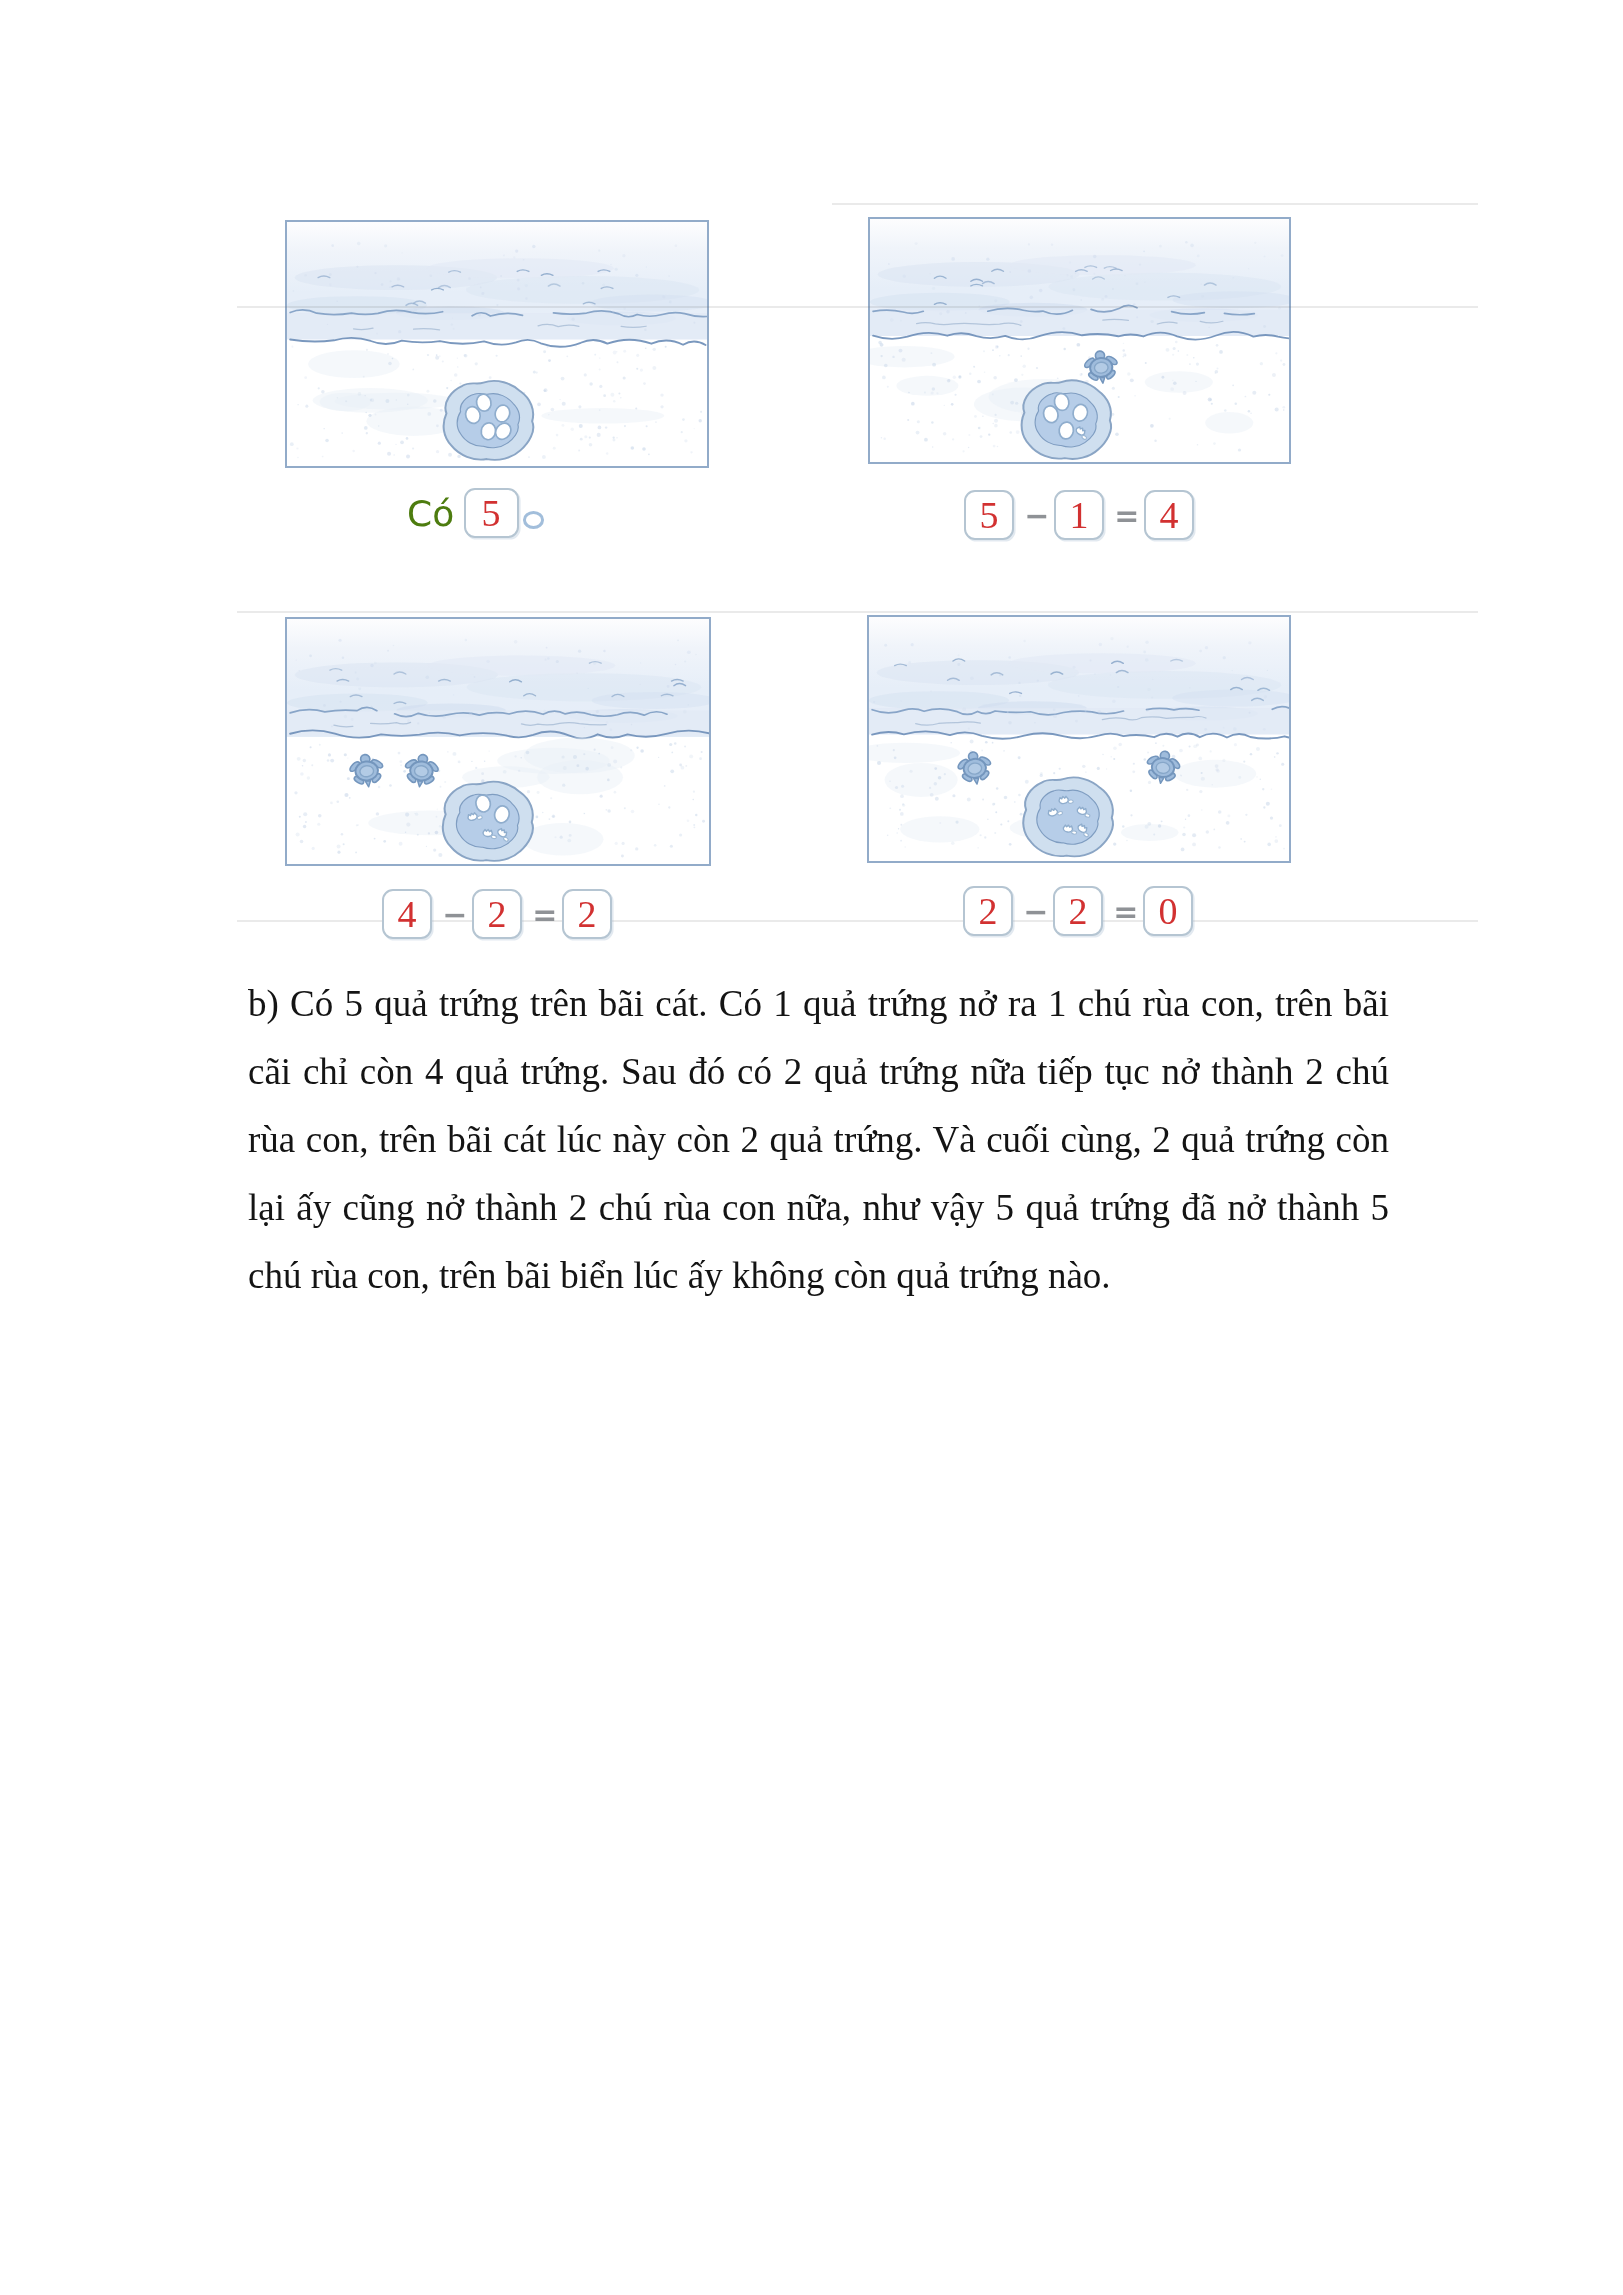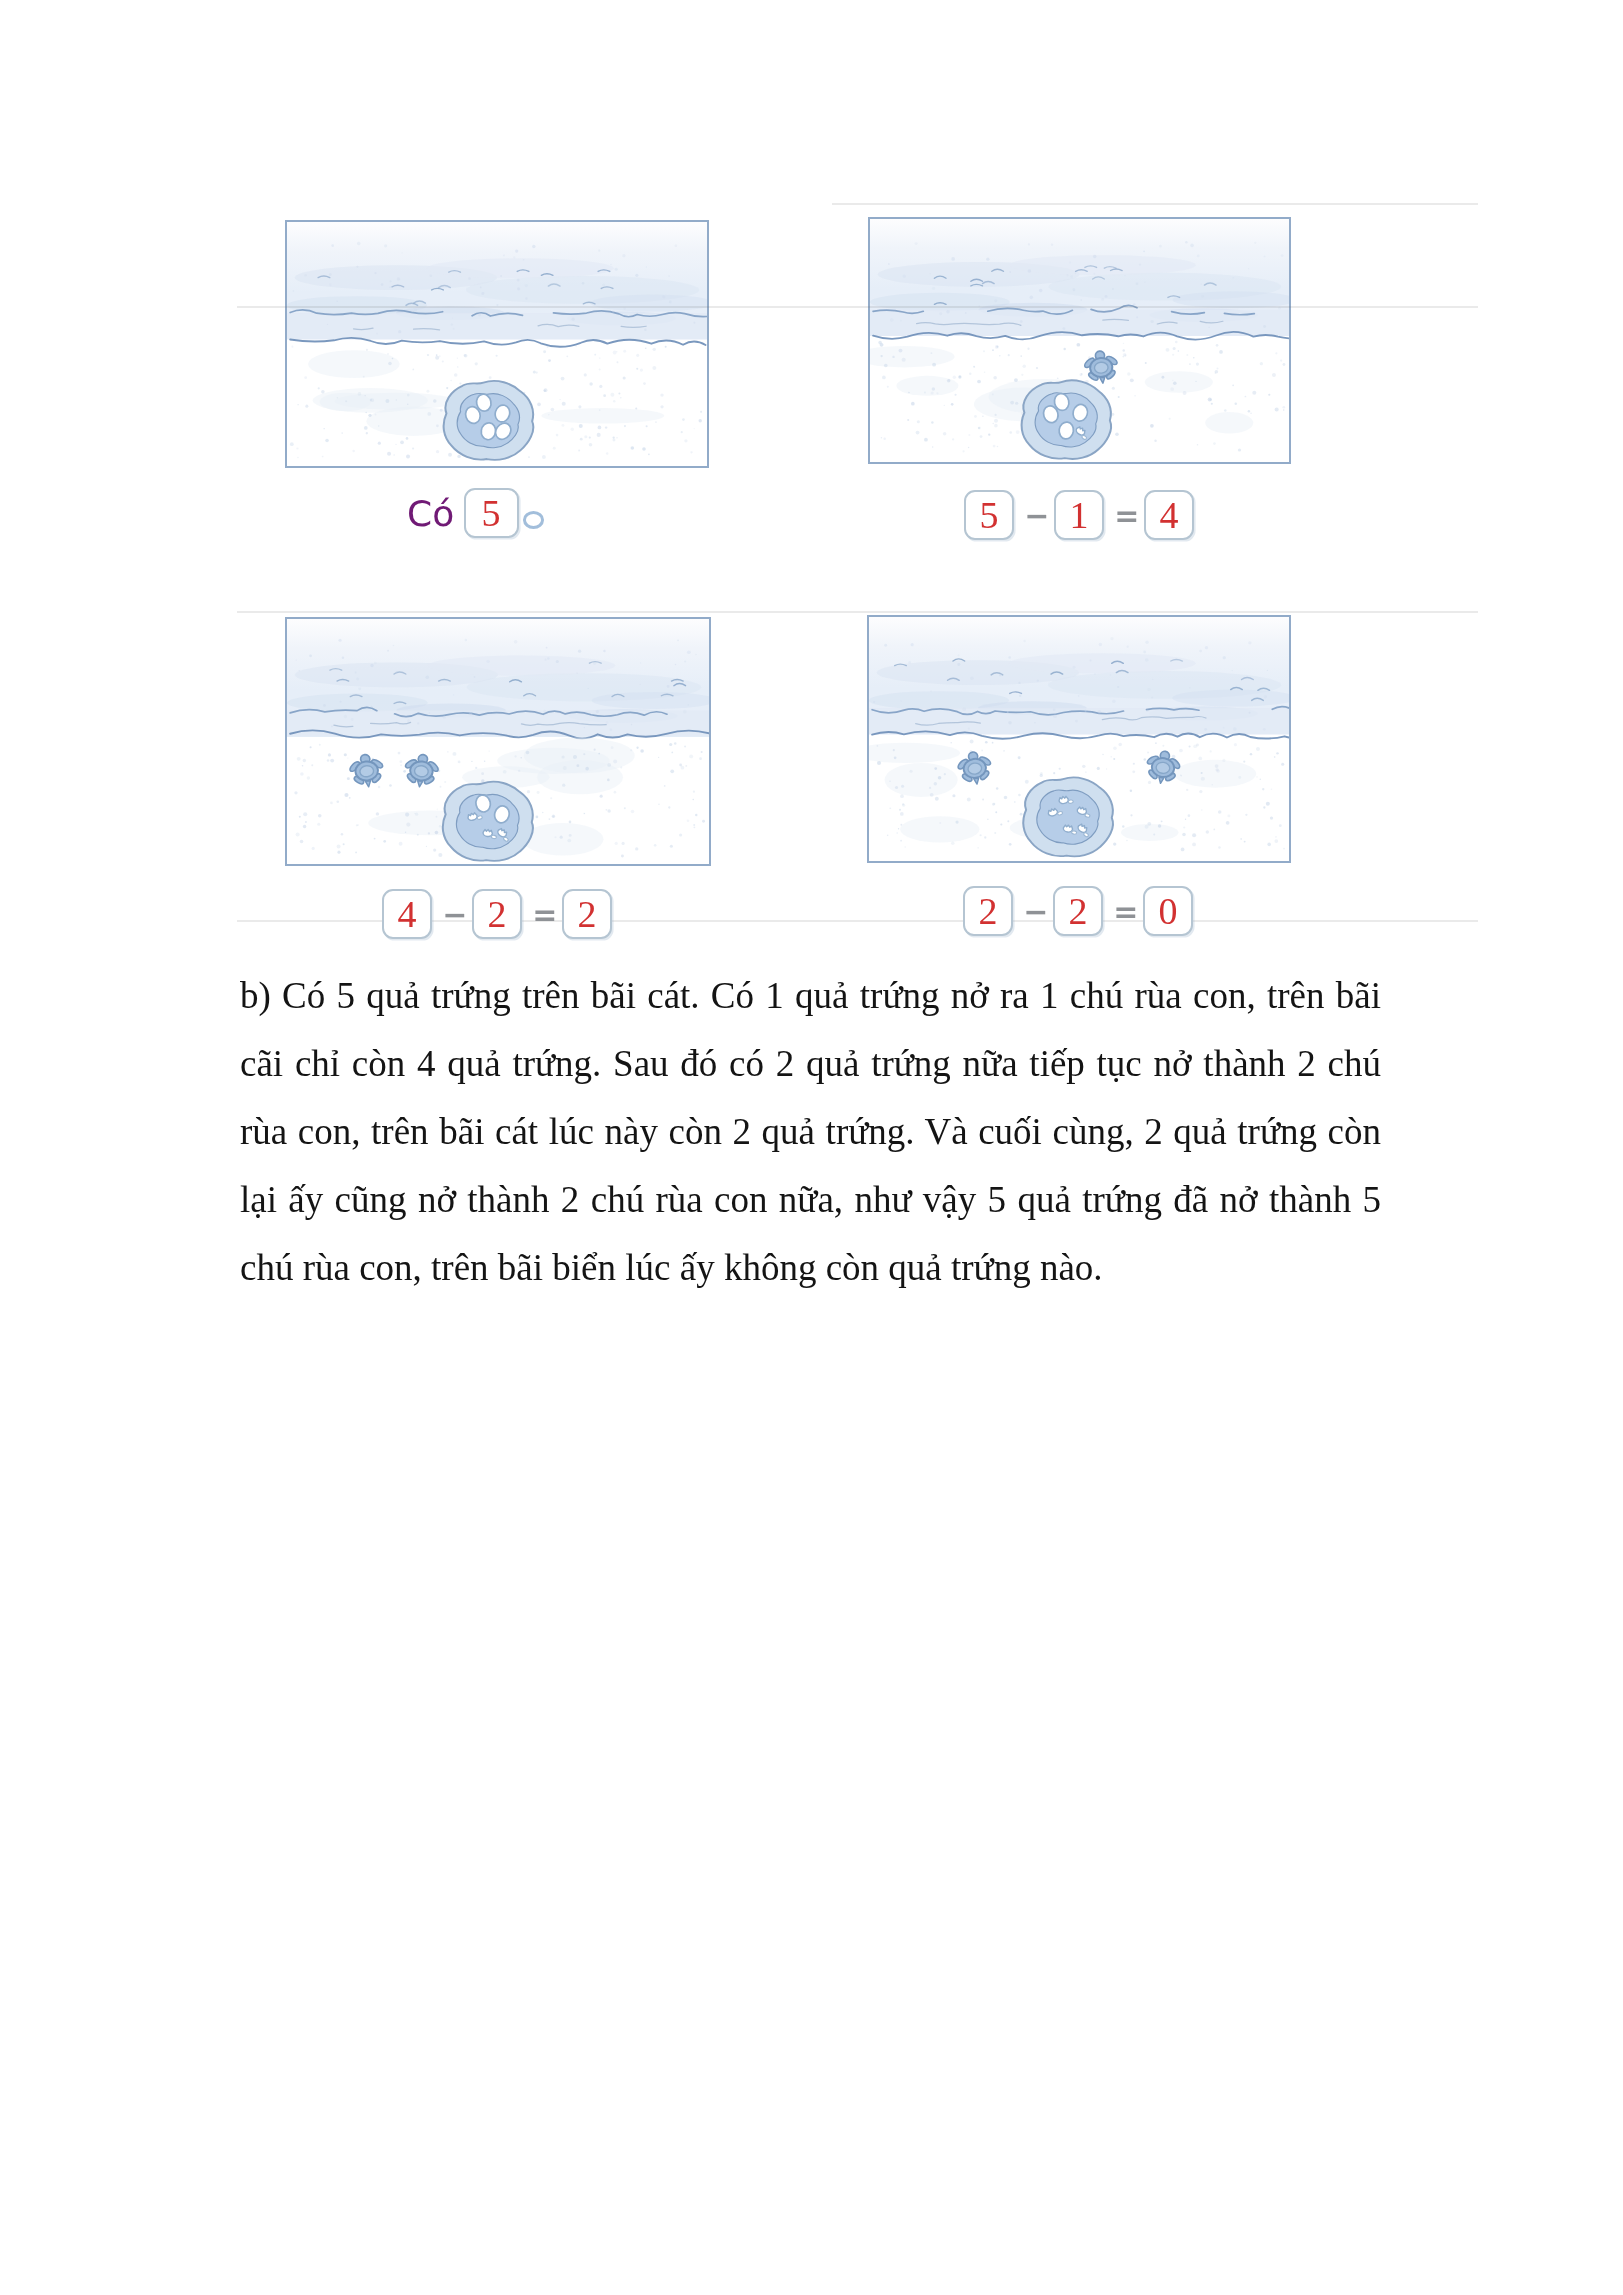--- a/index.html
+++ b/index.html
@@ -10,35 +10,35 @@
   .p2{left:868px;top:217px;width:423px;height:247px;}
   .p3{left:285px;top:617px;width:426px;height:249px;}
   .p4{left:867px;top:615px;width:424px;height:248px;}
   .panel svg{display:block;width:100%;height:100%;}
   .hline{position:absolute;height:1.6px;background:#6b6b6b;opacity:.14;z-index:4;}
   .l1{left:832px;top:203px;width:646px;}
   .l2{left:237px;top:306px;width:1241px;}
   .l3{left:237px;top:611px;width:1241px;}
   .l4{left:237px;top:920px;width:1241px;}
   .caption{position:absolute;left:407px;top:488px;height:50px;display:flex;align-items:center;z-index:5;}
-  .caption .word{font-family:"DejaVu Sans",sans-serif;font-size:36px;color:#701a75;margin-right:9.4px;}
+  .caption .word{font-family:"DejaVu Sans",sans-serif;font-size:36px;color:#4d7c0f;margin-right:9.4px;}
   .numbox{width:50px;height:50px;box-sizing:border-box;border:2.4px solid #b5c5d2;border-radius:11px;
           background:#fff;display:flex;align-items:center;justify-content:center;
           box-shadow:1.6px 1.6px 0 rgba(150,175,200,.28);}
   .caption .numbox{width:55px;}
   .num{font-family:"Liberation Serif",serif;font-size:38px;color:#d23131;}
   .egg-icon{width:21px;height:17.3px;border:3.1px solid #a2bedb;border-radius:50%;background:#fff;
             margin-left:4.7px;margin-top:14px;box-sizing:border-box;}
   .equation{position:absolute;display:flex;align-items:center;gap:10.2px;z-index:5;}
   .op{width:19.6px;text-align:center;font-family:"DejaVu Sans",sans-serif;font-size:30px;
       font-weight:bold;color:#8f9296;}
   .eq1{left:964px;top:490px;}
   .eq2{left:382px;top:889px;}
   .eq3{left:963px;top:886px;}
-  .solution{position:absolute;left:240px;top:962px;width:1141px;margin:0;
+  .solution{position:absolute;left:240px;top:962px;width:1141px;margin:8px;
             font-family:"Liberation Serif",serif;font-size:37px;line-height:68px;
             text-align:justify;color:#141414;}
 </style>
 </head>
 <body>
 
 <div class="page">
 
   <div class="panel p1">
       <svg xmlns="http://www.w3.org/2000/svg" viewBox="0 0 540 316" preserveAspectRatio="none">

